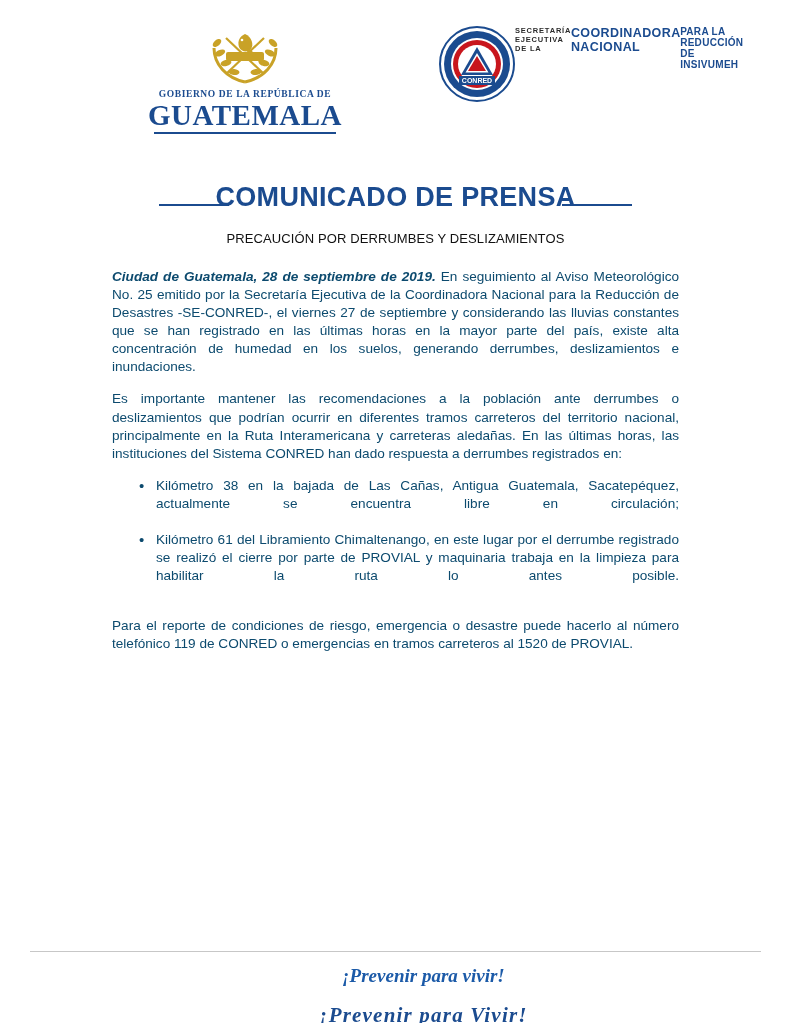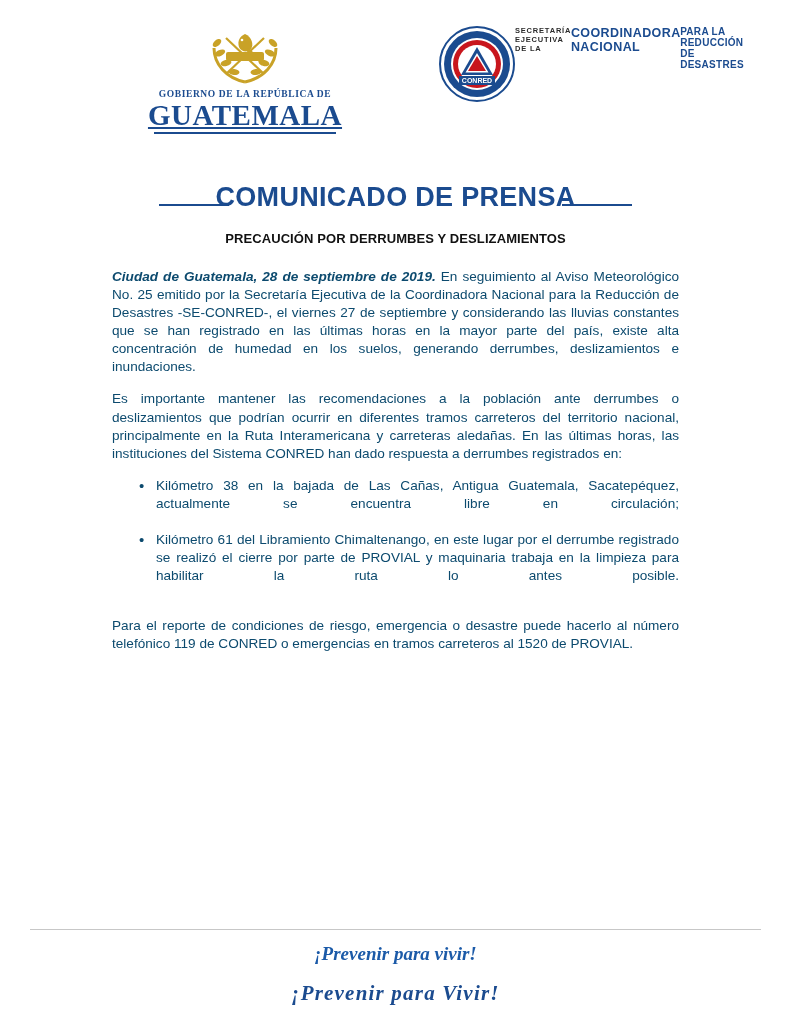--- a/index.html
+++ b/index.html
@@ -57,21 +57,20 @@
     font-family: "Liberation Serif", serif;
   }
   .gob-main {
     font-size: 29px;
     letter-spacing: 0.5px;
     color: #1b4b8f;
     font-weight: bold;
     font-family: "Liberation Serif", serif;
     line-height: 1.05;
     margin-top: 1px;
-    text-decoration: underline;
   }
   .gob-rule {
     width: 182px;
     height: 2px;
     background: #1b4b8f;
     margin-top: 2px;
   }
 
   .conred-logo {
     width: 240px;
@@ -130,21 +129,21 @@
     background: #1b4b8f;
     width: 70px;
   }
   .title-rule.left { left: 47px; }
   .title-rule.right { right: 47px; }
 
   .subtitle {
     margin-top: 18px;
     text-align: center;
     font-size: 13px;
-    font-weight: bold;
+    font-weight: normal;
     color: #111111;
     letter-spacing: 0.1px;
   }
 
   
   .body-text {
     margin-top: 22px;
     font-size: 13.6px;
     line-height: 1.33;
     text-align: justify;
@@ -186,21 +185,22 @@
     display: inline-block;
     width: 100%;
   }
 
   
   .footer {
     position: absolute;
     left: 0;
     right: 0;
     bottom: 0;
-    height: 94px;
+    height: 72px;
+    padding-left: 28px;
   }
   .footer-rule {
     position: absolute;
     top: 0;
     left: 30px;
     right: 30px;
     height: 1px;
     background: #c7c7c7;
   }
   .slogan1 {
@@ -277,21 +277,21 @@
           <path d="M38 21 L54 49 L22 49 Z" fill="#1b4b8f"></path>
           <path d="M38 27 L49.5 46.5 L26.5 46.5 Z" fill="#ffffff"></path>
           <path d="M38 30 L47 45 L29 45 Z" fill="#c8161d"></path>
           <rect x="20" y="50" width="36" height="9" fill="#1b4b8f"></rect>
           <text x="38" y="57" font-family="Liberation Sans, sans-serif" font-size="7" fill="#ffffff" text-anchor="middle" font-weight="bold">CONRED</text>
         </svg>
       </div>
       <div class="conred-rule"></div>
       <div class="conred-line1">SECRETARÍA EJECUTIVA DE LA</div>
       <div class="conred-line2">COORDINADORA NACIONAL</div>
-      <div class="conred-line3">PARA LA REDUCCIÓN DE DESASTRES</div>
+      <div class="conred-line3">PARA LA REDUCCIÓN DE INSIVUMEH</div>
     </div>
   </div>
 
   <div class="title-wrap">
     <div class="title-rule left"></div>
     <div class="title-rule right"></div>
     <span class="title">COMUNICADO DE PRENSA</span>
   </div>
 
   <div class="subtitle">PRECAUCIÓN POR DERRUMBES Y DESLIZAMIENTOS</div>

